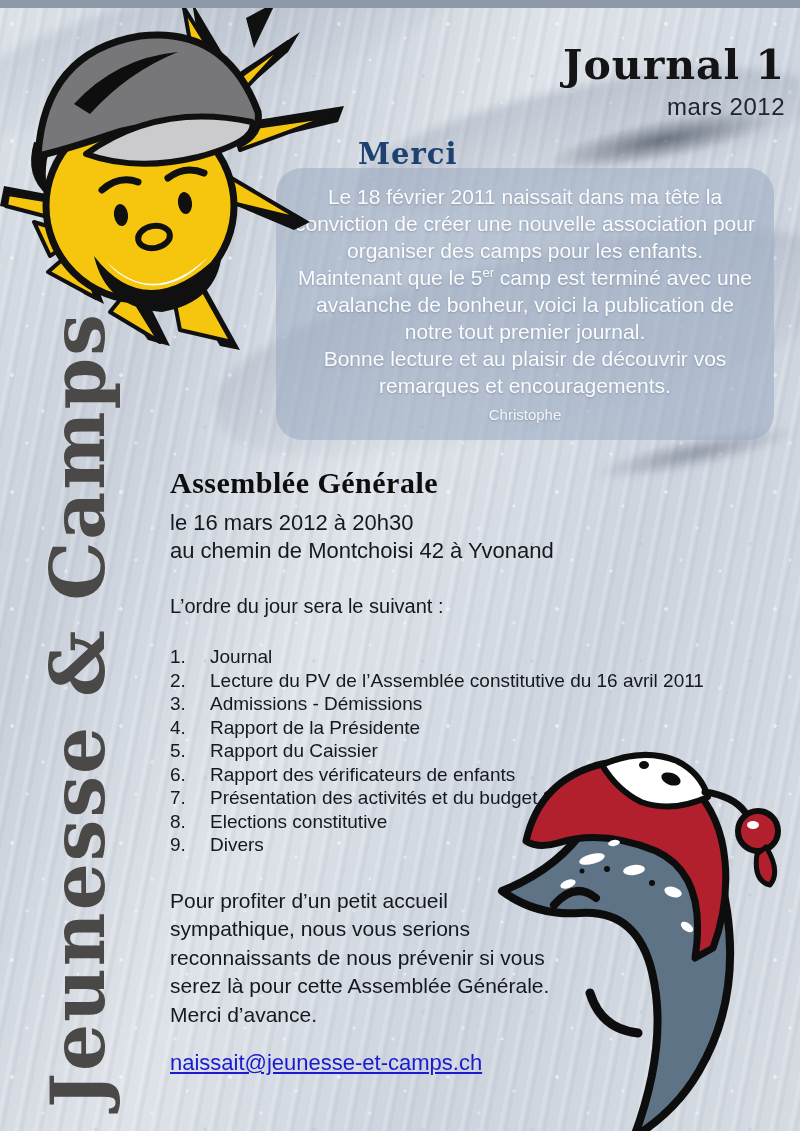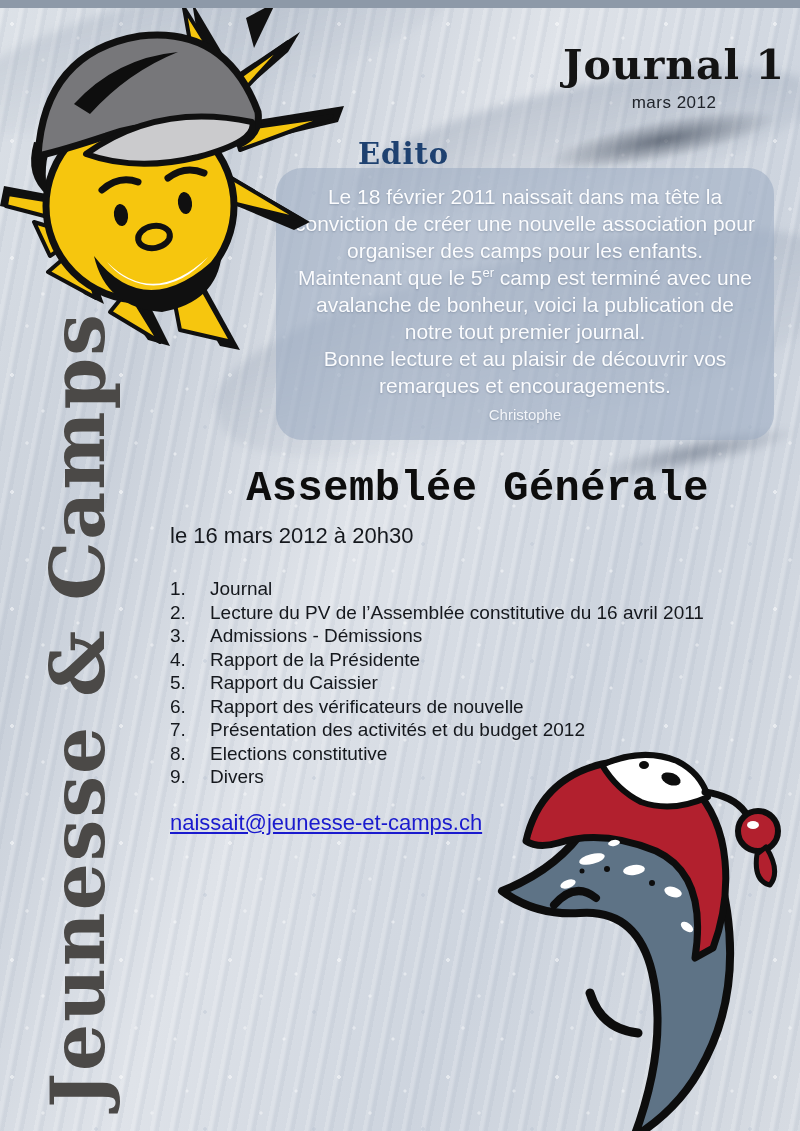--- a/index.html
+++ b/index.html
@@ -52,21 +52,21 @@
   .illustration { position:absolute; pointer-events:none; }
   #sun-svg  { left:-12px; top:-14px; z-index:3; }
   #moon-svg { left:474px; top:735px; z-index:3; }
 
   .header { position:absolute; top:36px; right:15px; text-align:right; z-index:4; }
   .journal-title {
     font-family:"DejaVu Serif","Liberation Serif",serif;
     font-weight:bold; font-size:41px; line-height:1.05; color:#141414;
     letter-spacing:1px;
   }
-  .journal-date { font-size:17px; color:#20242b; margin-top:6px; letter-spacing:.5px;text-align:center; }
+  .journal-date { font-size:24px; color:#20242b; margin-top:6px; letter-spacing:.5px; }
 
   .edito-heading {
     position:absolute; left:358px; top:129px; z-index:4;
     font-family:"DejaVu Serif","Liberation Serif",serif;
     font-weight:bold; font-size:29px; color:#1e4170; letter-spacing:1px;
   }
   .edito-box {
     position:absolute; left:276px; top:160px; width:498px; height:272px; z-index:2;
     background:rgba(156,172,194,.58);
     border-radius:26px;
@@ -83,24 +83,23 @@
     position:absolute; left:78px; top:702px; z-index:2;
     transform:translate(-50%,-50%) rotate(-90deg);
     white-space:nowrap;
     font-family:"DejaVu Serif","Liberation Serif",serif;
     font-weight:bold; font-size:74px; letter-spacing:2px;
     color:#4b4947;
   }
 
   .main { position:absolute; left:170px; top:458px; width:615px; z-index:2; }
   .ag-title {
-    font-family:Liberation Mono, monospace;
-    font-weight:bold; font-size:42px; color:#0d0d0d; letter-spacing:0.5px;
+    font-family:Liberation Serif, serif;
+    font-weight:bold; font-size:30px; color:#0d0d0d; letter-spacing:0.5px;
     line-height:1.1;
-    text-align:center;
   }
   .ag-when { margin-top:10px; font-size:22px; line-height:28px; color:#15181d; }
   .agenda-intro { margin-top:30px; font-size:20px; color:#15181d; }
   .agenda-list { margin-top:27px; list-style:none; font-size:19px; line-height:23.5px; color:#15181d; }
   .agenda-list li { white-space:nowrap; }
   .agenda-num { display:inline-block; width:40px; }
   .closing { margin-top:30px; width:382px; font-size:21px; line-height:28.5px; color:#15181d; }
   .contact { margin-top:21px; font-size:22px; }
   .contact a { color:#1a1ace; text-decoration:underline; }
 </style>
@@ -201,44 +200,47 @@
         <circle cx="108" cy="128" r="2.5"></circle>
       </g>
     </g>
   </svg>
 
   <div class="header">
     <div class="journal-title">Journal 1</div>
     <div class="journal-date">mars 2012</div>
   </div>
 
-  <div class="edito-heading">Edito</div>
+  <div class="edito-heading">Merci</div>
   <div class="edito-box">
     <div>Le 18 février 2011 naissait dans ma tête la conviction de créer une nouvelle association pour organiser des camps pour les enfants.</div>
     <div><span>Maintenant que le 5</span><sup>er</sup><span> camp est terminé avec une avalanche de bonheur, voici la publication de notre tout premier journal.</span></div>
     <div>Bonne lecture et au plaisir de découvrir vos remarques et encouragements.</div>
     <div class="edito-signature">Christophe</div>
   </div>
 
   <div class="vertical-brand">Jeunesse &amp; Camps</div>
 
   <div class="main">
     <div class="ag-title">Assemblée Générale</div>
     <div class="ag-when">
       <div>le 16 mars 2012 à 20h30</div>
+      <div>au chemin de Montchoisi 42 à Yvonand</div>
     </div>
+    <div class="agenda-intro">L’ordre du jour sera le suivant :</div>
     <ol class="agenda-list">
       <li><span class="agenda-num">1.</span><span>Journal</span></li>
       <li><span class="agenda-num">2.</span><span>Lecture du PV de l’Assemblée constitutive du 16 avril 2011</span></li>
       <li><span class="agenda-num">3.</span><span>Admissions - Démissions</span></li>
       <li><span class="agenda-num">4.</span><span>Rapport de la Présidente</span></li>
       <li><span class="agenda-num">5.</span><span>Rapport du Caissier</span></li>
-      <li><span class="agenda-num">6.</span><span>Rapport des vérificateurs de nouvelle</span></li>
+      <li><span class="agenda-num">6.</span><span>Rapport des vérificateurs de enfants</span></li>
       <li><span class="agenda-num">7.</span><span>Présentation des activités et du budget 2012</span></li>
       <li><span class="agenda-num">8.</span><span>Elections constitutive</span></li>
       <li><span class="agenda-num">9.</span><span>Divers</span></li>
     </ol>
+    <div class="closing">Pour profiter d’un petit accueil sympathique, nous vous serions reconnaissants de nous prévenir si vous serez là pour cette Assemblée Générale. Merci d’avance.</div>
     <div class="contact">
       <a href="#">naissait@jeunesse-et-camps.ch</a>
     </div>
   </div>
 
 </div>
 
 </body></html>

